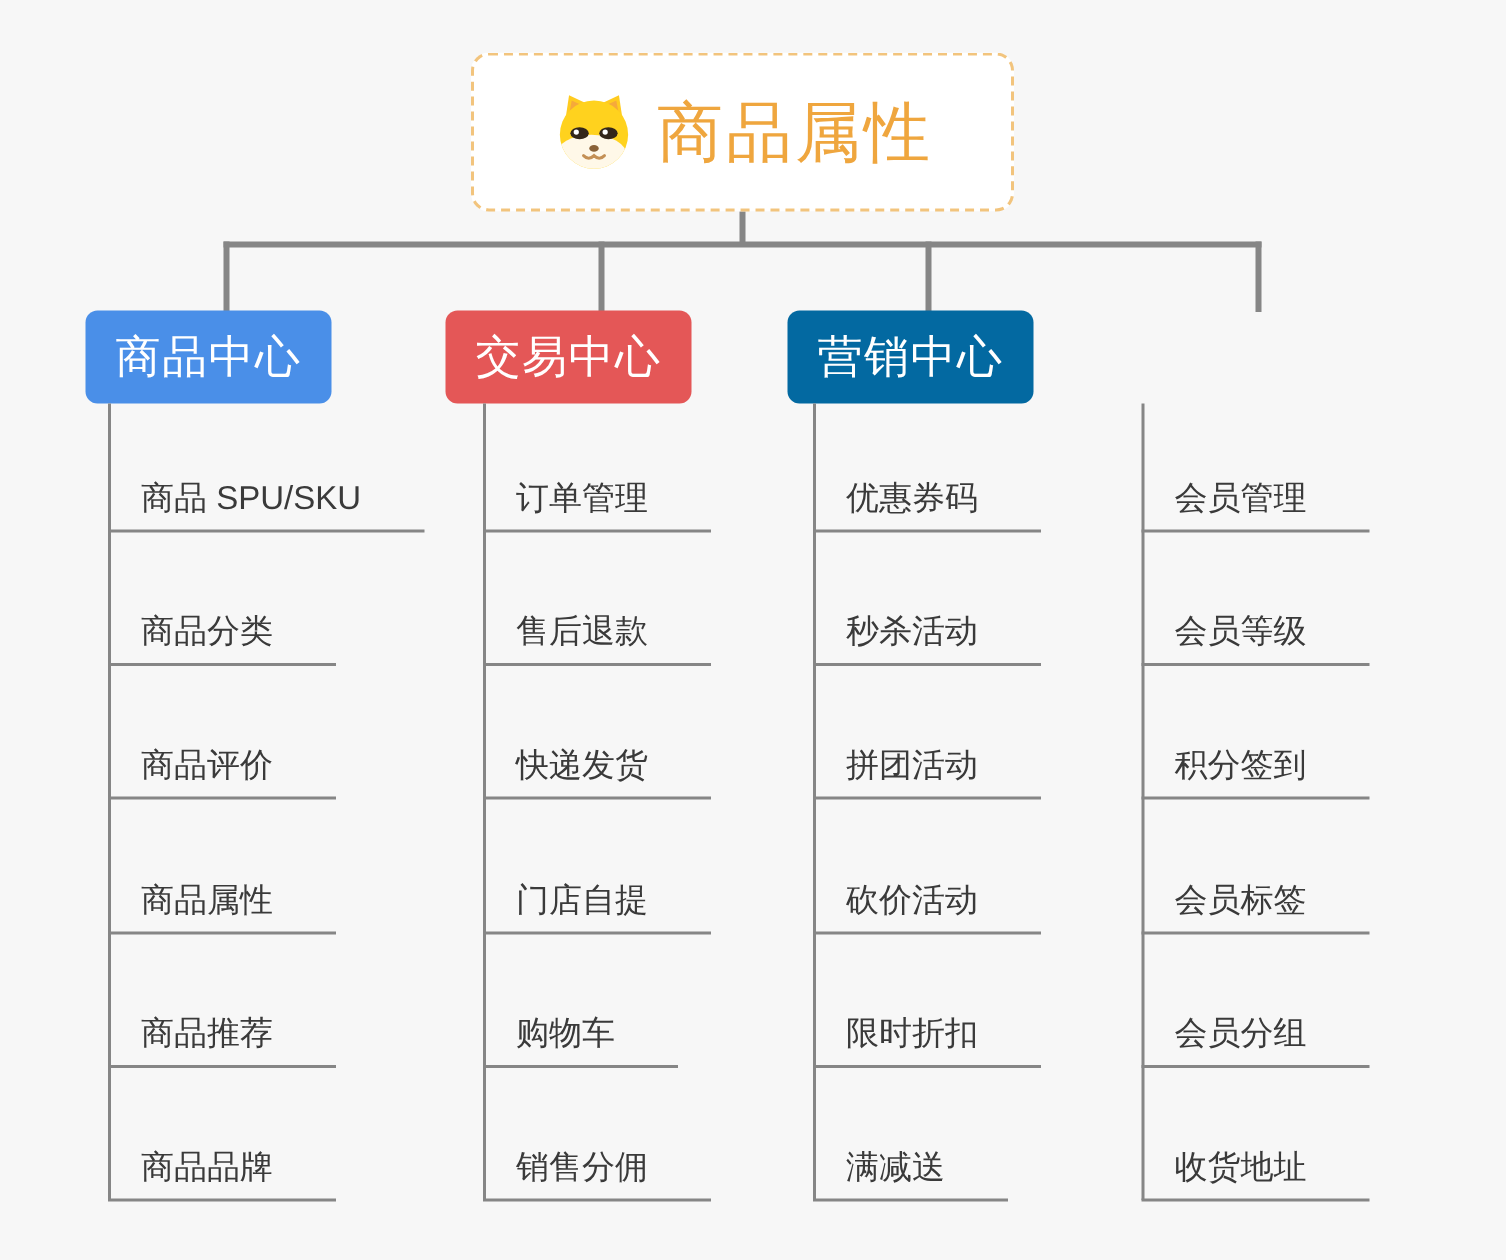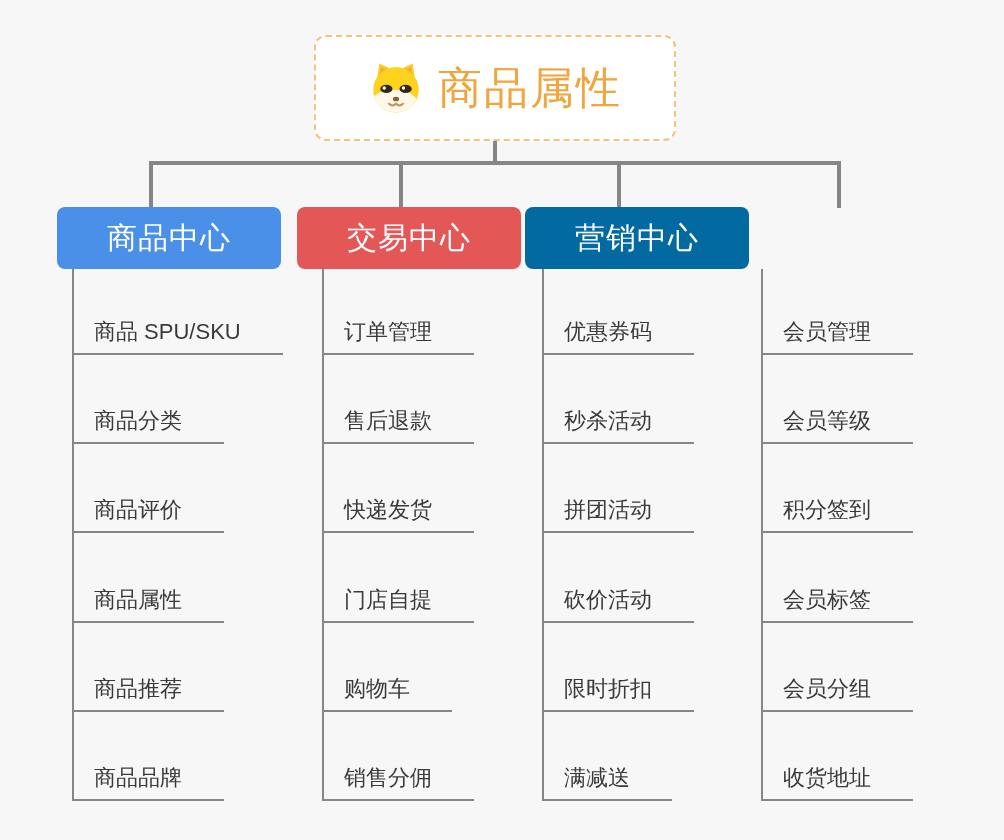--- a/index.html
+++ b/index.html
@@ -49,21 +49,21 @@
   .drop        { top: 161px; width: 4px; height: 47px; }
   .drop-0 { left: 149px; }
   .drop-1 { left: 399px; }
   .drop-2 { left: 617px; }
   .drop-3 { left: 837px; }
 
   
   .branch-node {
     position: absolute;
     top: 207px;
-    width: 224px;
+    width: 164px;
     height: 62px;
     border-radius: 8px;
     display: flex;
     align-items: center;
     justify-content: center;
     color: #FFFFFF;
     font-size: 30px;
     letter-spacing: 1px;
     cursor: pointer;
   }

